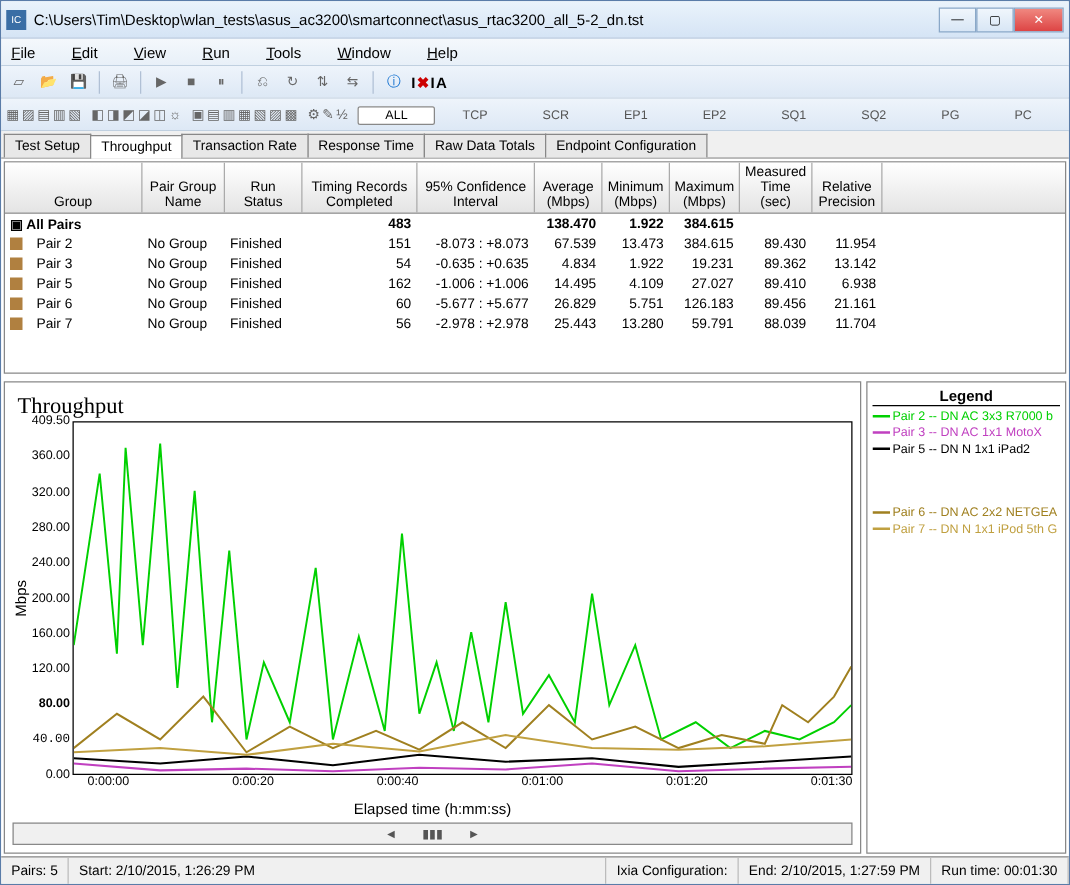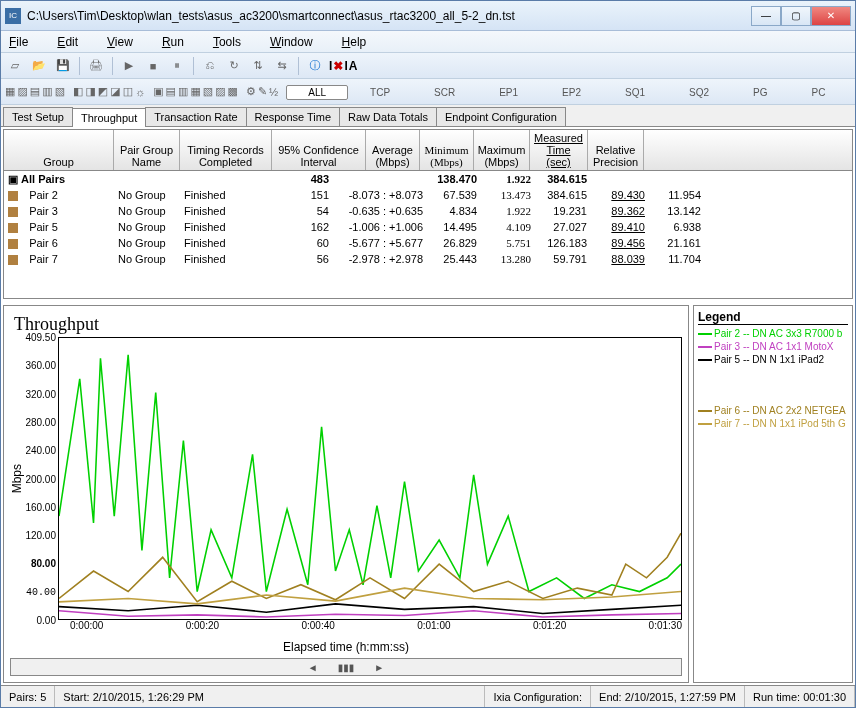--- a/index.html
+++ b/index.html
@@ -34,39 +34,39 @@
 .grow { display: flex; height: 16px; align-items: center; }
 .gc { border-right: 1px solid transparent; padding: 0 4px; white-space: nowrap; overflow: hidden; }
 .gc.r { text-align: right; }
 .gbody .allp { font-weight: bold; }
 .col-gr { width: 110px; text-align: left; }
 .col-pg { width: 66px; }
 .col-rs { width: 62px; }
 .col-tr { width: 92px; }
 .col-ci { width: 94px; }
 .col-av { width: 54px; }
-.col-mn { width: 54px; font-family: Liberation Serif, serif; }
+.col-mn { width: 54px; }
 .col-mx { width: 56px; }
-.col-mt { width: 58px; text-decoration: underline; }
+.col-mt { width: 58px; }
 .col-rp { width: 56px; }
 .tree-icon { display:inline-block; width:10px; height:10px; background:#b08040; margin-right:2px; vertical-align:middle; }
 .chart-area { flex: 1; display: flex; margin-top: 6px; gap: 4px; min-height: 0; }
 .chart-left { flex: 1; border: 1px solid #888; display: flex; flex-direction: column; padding: 6px; min-height: 0; }
 .chart-title { font-size: 18px; font-family: "Times New Roman", serif; padding: 2px 4px; }
 .plot-wrap { flex: 1; display: flex; min-height: 0; }
 .y-axis { width: 32px; position: relative; }
 .y-lbl { position: absolute; right: 2px; font-size: 10px; transform: translateY(-50%); }
 .mbps-lbl { writing-mode: vertical-rl; transform: rotate(180deg); font-size: 12px; align-self: center; margin-right: 2px; }
 .plot { flex: 1; border: 1px solid #000; position: relative; background: #fff; }
 .plot svg { width: 100%; height: 100%; }
 .x-axis { height: 18px; display: flex; margin-left: 60px; font-size: 10px; }
 .x-lbl-row { display:flex; justify-content: space-between; flex:1;}
 .x-axis-title { text-align:center; font-size: 12px; margin-top: 2px; }
 .legend-box { width: 160px; border: 1px solid #888; padding: 4px; font-size: 10px; }
-.legend-title { font-weight: bold; border-bottom: 1px solid #000; margin-bottom: 2px; font-size: 12px; }
+.legend-title { font-weight: bold; text-align: center; border-bottom: 1px solid #000; margin-bottom: 2px; font-size: 12px; }
 .leg-item { white-space: nowrap; overflow: hidden; line-height: 1.3; }
 .leg-sw { display: inline-block; width: 14px; border-top: 2px solid currentColor; vertical-align: middle; margin-right: 2px; }
 .scroll-stub { height: 18px; border: 1px solid #888; margin-top: 4px; display:flex; align-items:center; justify-content:center; gap: 20px; font-size:10px; color:#555; background: #f0f0f0;}
 .statusbar { height: 22px; border-top: 1px solid #888; background: #f0f0f0; display: flex; align-items: center; font-size: 11px; }
 .sb-cell { border-right: 1px solid #bbb; padding: 0 8px; height: 100%; display: flex; align-items: center; }
 </style>
 </head>
 <body>
 
 <div class="window">
@@ -152,20 +152,21 @@
     </div>
 
   <div class="content">
 
     <div class="grid">
       <div class="grid-header">
         <div class="gh col-gr">Group</div>
         <div class="gh col-pg">
             <span>Pair Group Name</span>
           </div>
+        <div class="gh col-rs">Run Status</div>
         <div class="gh col-tr">
             <span>Timing Records Completed</span>
           </div>
         <div class="gh col-ci">
             <span>95% Confidence Interval</span>
           </div>
         <div class="gh col-av">
             <span>Average (Mbps)</span>
           </div>
         <div class="gh col-mn">

